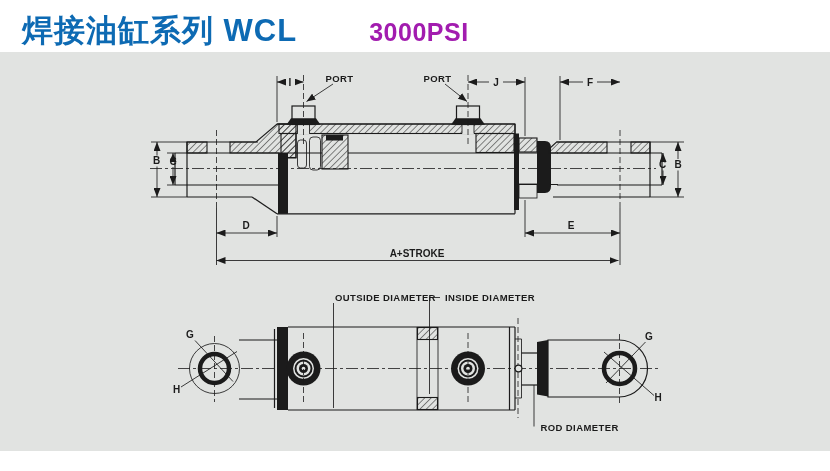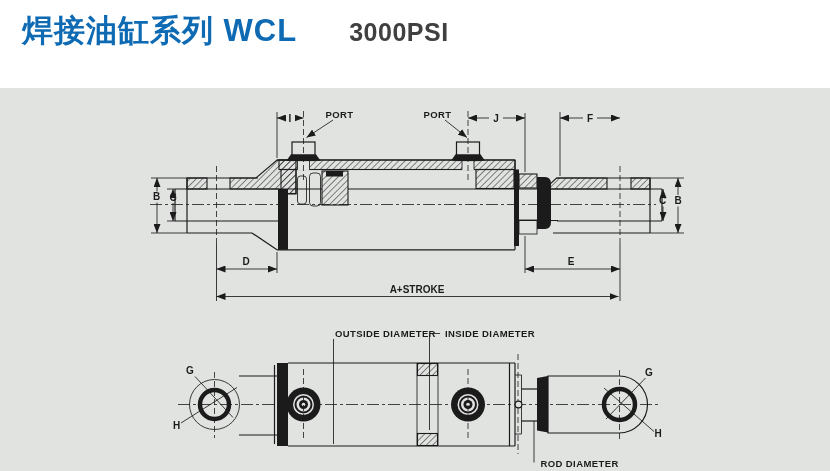--- a/index.html
+++ b/index.html
@@ -1,19 +1,19 @@
 <!DOCTYPE html>
 <html><head>
 <meta charset="utf-8">
 <style>
   html,body{margin:0;padding:0;background:#ffffff;width:830px;height:471px;overflow:hidden;
     font-family:"Liberation Sans", sans-serif;}
-  .header{height:88px;background:#ffffff;display:flex;align-items:baseline;padding:10px 0 0 22px;box-sizing:border-box;}
+  .header{height:52px;background:#ffffff;display:flex;align-items:baseline;padding:10px 0 0 22px;box-sizing:border-box;}
   .title{color:#0d6ab3;font-size:31px;font-weight:bold;letter-spacing:1px;}
-  .psi{color:#404040;font-size:25px;font-weight:bold;margin-left:52px;letter-spacing:0.5px;}
+  .psi{color:#a21caf;font-size:25px;font-weight:bold;margin-left:72px;letter-spacing:0.5px;}
   .stage{width:830px;height:399px;background:#e1e3e1;}
   svg text{fill:#1b1b1b;font-family:"Liberation Sans", sans-serif;}
   .dimtxt{font-size:10px;font-weight:600;}
   .lbltxt{font-size:9.5px;font-weight:700;letter-spacing:0.4px;}
   .ln{stroke:#1b1b1b;stroke-width:1.2;fill:none;}
   .thin{stroke:#1b1b1b;stroke-width:0.85;fill:none;}
   .cl{stroke:#1b1b1b;stroke-width:0.8;fill:none;stroke-dasharray:12 3 3 3;}
   .dsh{stroke:#1b1b1b;stroke-width:0.8;fill:none;stroke-dasharray:6 3;}
   .blk{fill:#1b1b1b;stroke:none;}
   .hat{fill:url(#hatch);stroke:#1b1b1b;stroke-width:1.1;}

